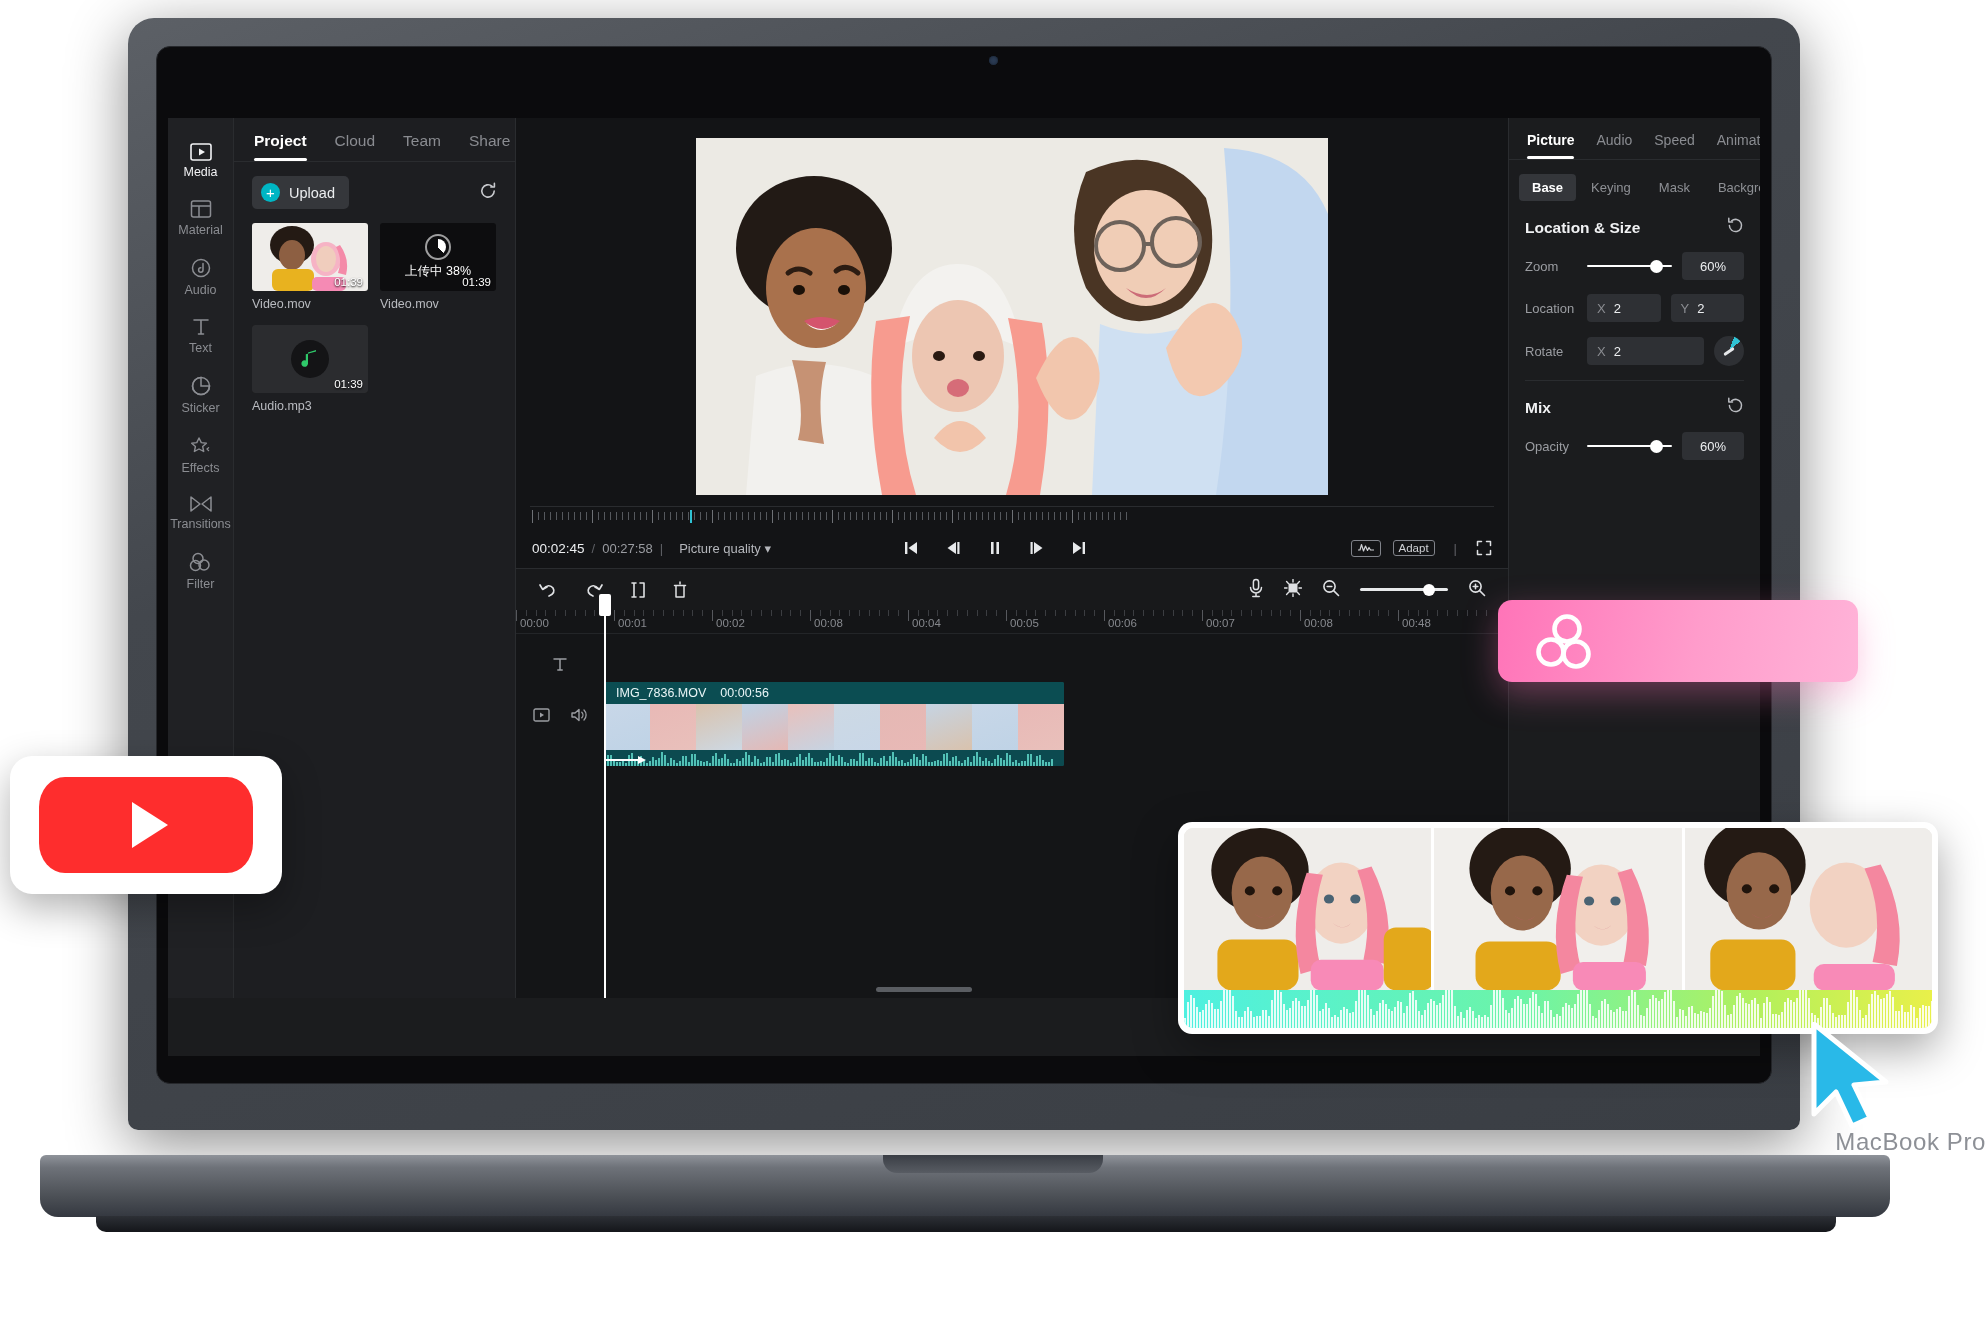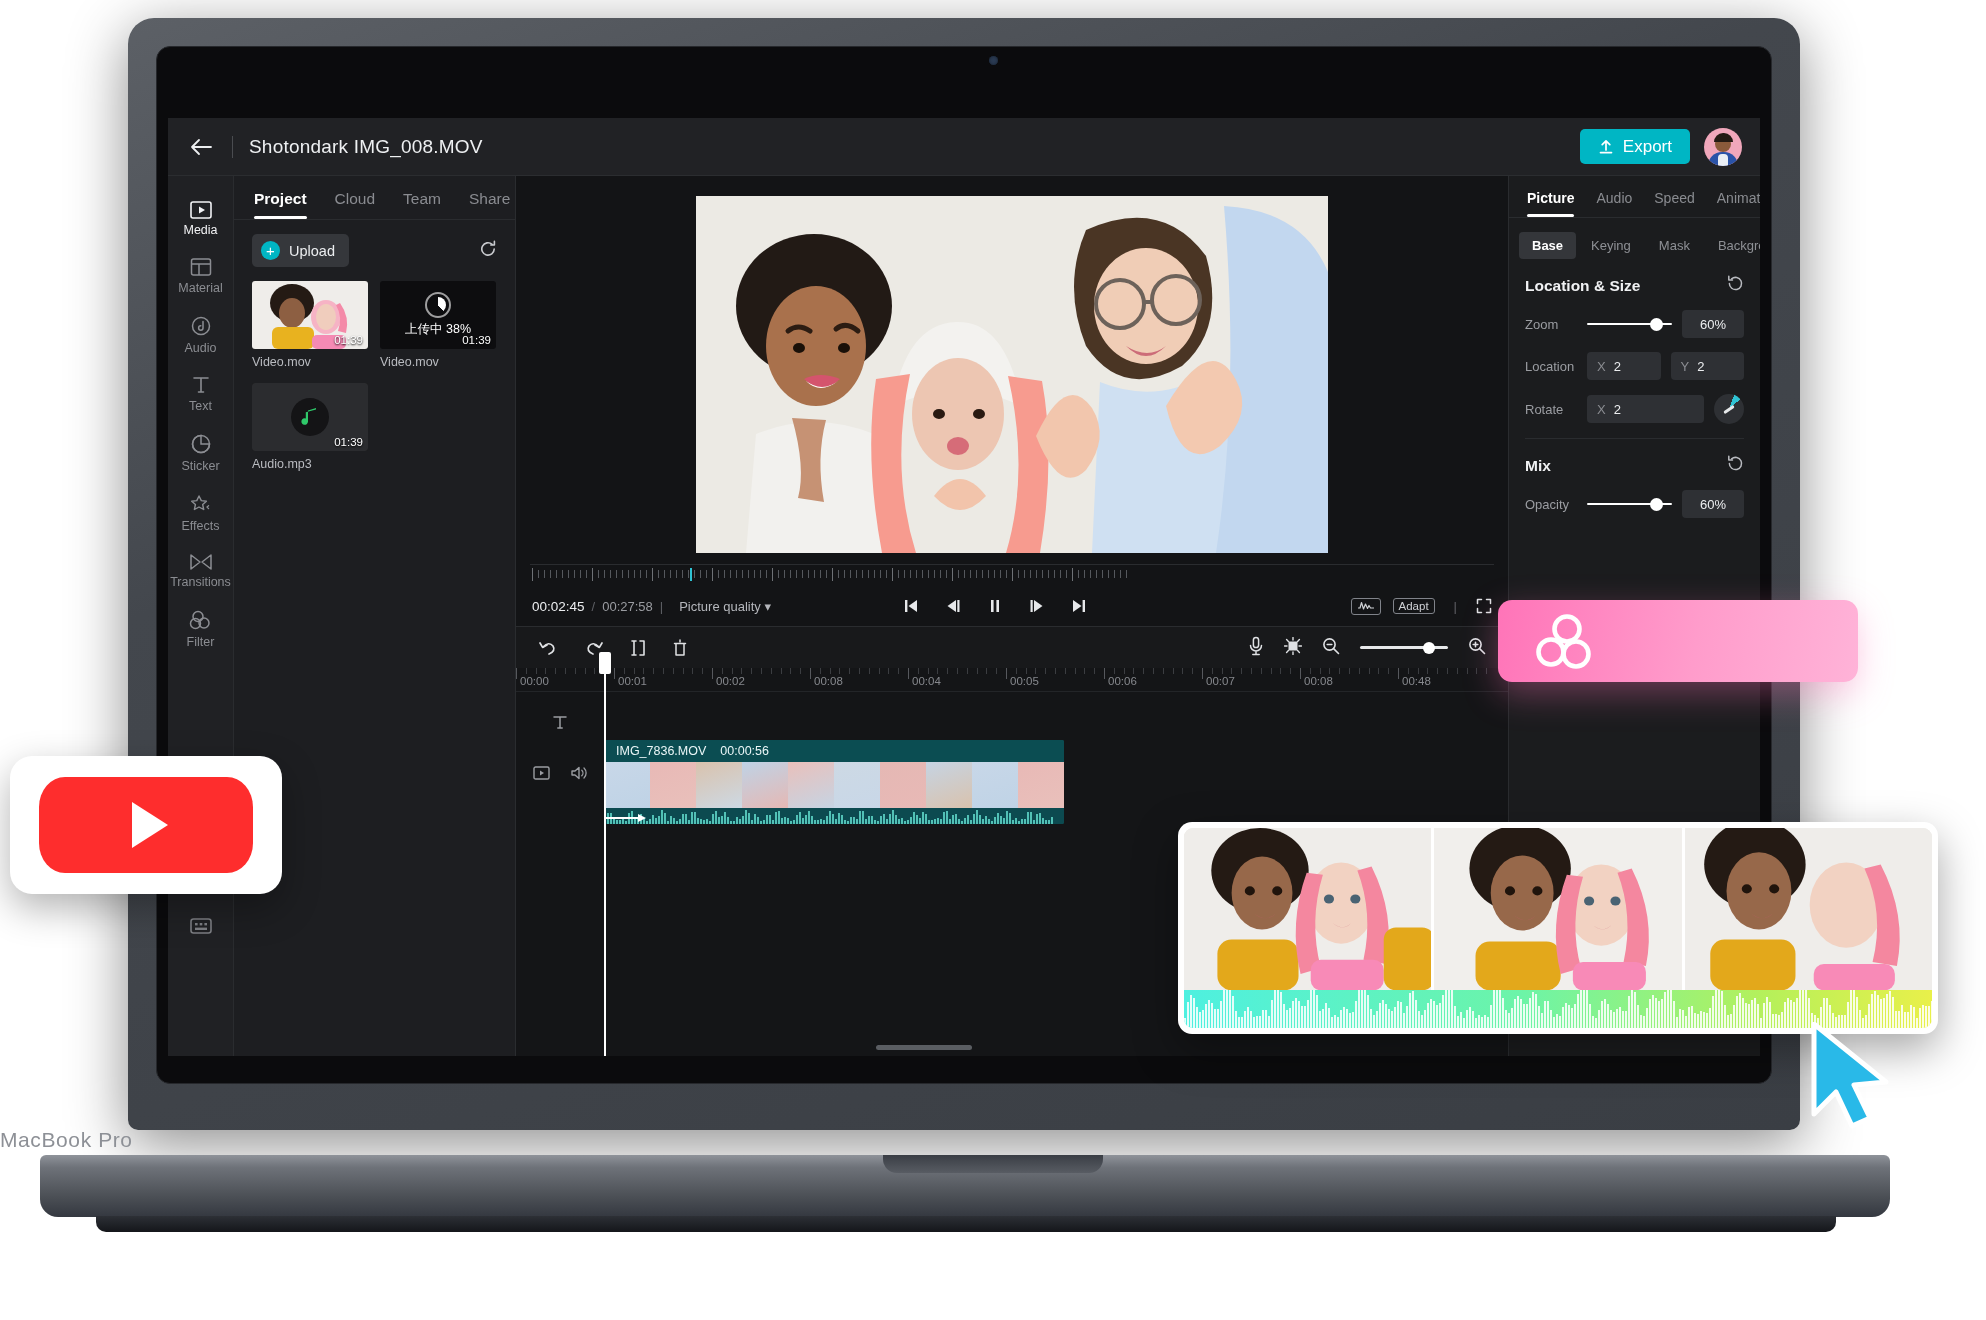--- a/index.html
+++ b/index.html
@@ -21,22 +21,22 @@
   .mb-bezel {
     position:absolute; left:156px; top:46px; width:1616px; height:1038px;
     background:#0b0b0d; border-radius:14px;
     border:1px solid #26282c;
   }
   .mb-camera {
     position:absolute; left:50%; top:56px; width:9px; height:9px; margin-left:-4px;
     border-radius:50%; background:#2b3b52; box-shadow:0 0 3px #16202e inset;
   }
   .mb-chinlabel {
-    position:absolute; left:0; right:0; top:1128px; text-align:left;
-    color:#8d9096; font-size:21px; letter-spacing:.6px;
+    position:absolute; left:0; right:0; top:1128px; text-align:right;
+    color:#8d9096; font-size:24px; letter-spacing:.6px;
   }
   .mb-base {
     position:absolute; left:40px; top:1155px; width:1850px; height:62px;
     background: linear-gradient(180deg,#8f939a 0%, #6e7279 20%, #4d5157 65%, #343840 100%);
     border-radius: 6px 6px 18px 18px;
   }
   .mb-notch {
     position:absolute; left:50%; margin-left:-110px; top:1155px; width:220px; height:18px;
     background: linear-gradient(180deg,#3a3e45,#585c63);
     border-radius:0 0 14px 14px;
@@ -232,43 +232,20 @@
 <body>
 
 <div id="stage">
 
   <div class="mb-lid"></div>
   <div class="mb-bezel"></div>
   <div class="mb-camera"></div>
 
   <div class="app">
 
-    <div class="app-header">
-      <div class="back-arrow">
-        <svg width="22" height="18" viewBox="0 0 22 18">
-          <path d="M9 2 L2 9 L9 16 M2 9 H21" stroke="#eceef0" stroke-width="1.8" fill="none" stroke-linecap="round" stroke-linejoin="round"></path>
-        </svg>
-      </div>
-      <div class="hdr-divider"></div>
-      <div class="proj-title">Shotondark IMG_008.MOV</div>
-      <div class="hdr-right">
-        <div class="export-btn">
-          <svg width="16" height="16" viewBox="0 0 16 16">
-            <path d="M8 2 L8 11 M4.2 5.6 L8 1.9 L11.8 5.6 M2.5 13.6 H13.5" stroke="#fff" stroke-width="1.7" fill="none" stroke-linecap="round" stroke-linejoin="round"></path>
-          </svg>
-          <span>Export</span>
-        </div>
-        <div class="avatar">
-          <span class="av-body"></span>
-          <span class="av-shirt"></span>
-          <span class="av-head"></span>
-          <span class="av-hair"></span>
-        </div>
-      </div>
-    </div>
 
     <div class="app-body">
 
       <div class="rail">
         <div class="rail-item active">
           <svg width="22" height="18" viewBox="0 0 22 18">
             <rect x="1" y="1" width="20" height="16" rx="2" stroke="#f2f3f5" stroke-width="1.6" fill="none"></rect>
             <path d="M9 5.5 L15 9 L9 12.5 Z" fill="#f2f3f5"></path>
           </svg>
           <span class="ri-label">Media</span>

